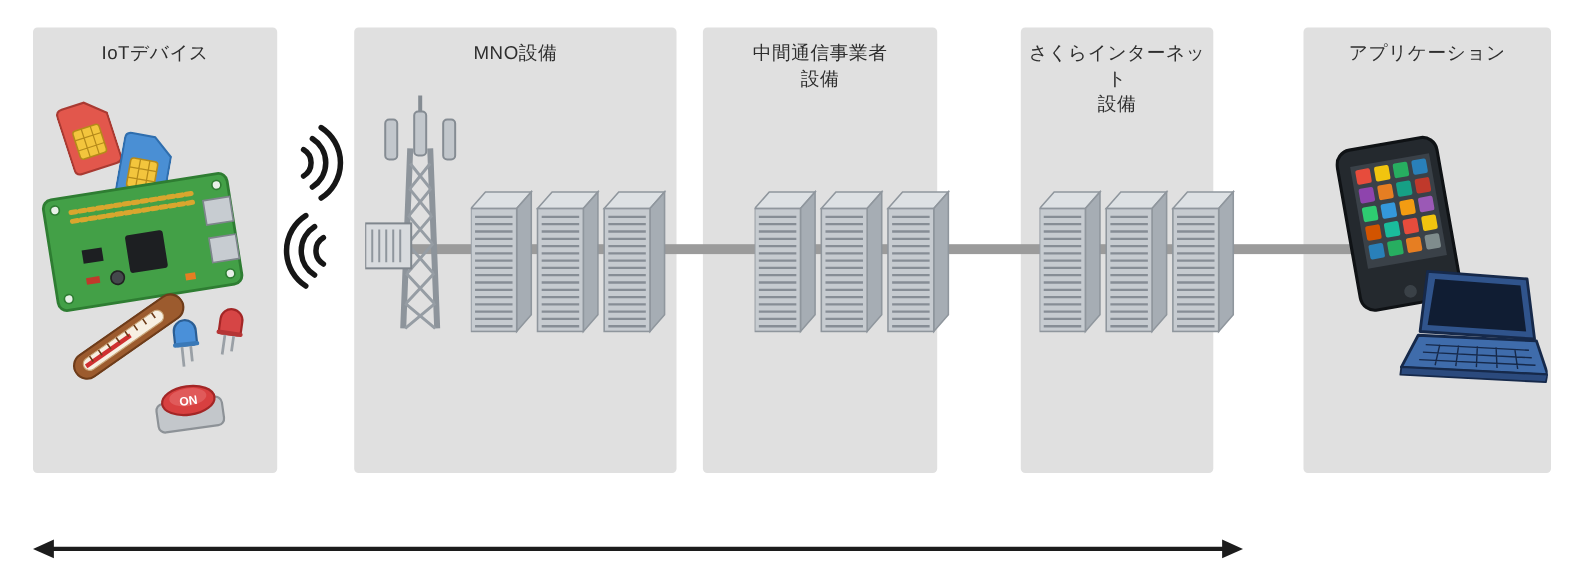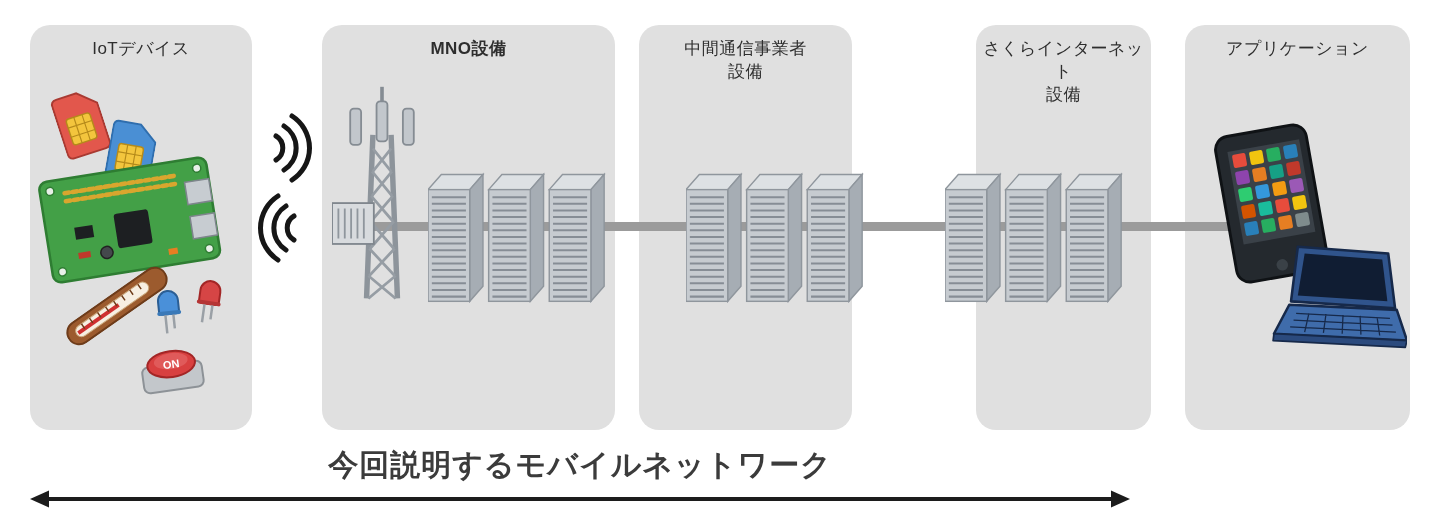--- a/index.html
+++ b/index.html
@@ -1,18 +1,18 @@
 <!DOCTYPE html>
 <html><head>
 <meta charset="utf-8">
 <style>
   html,body{margin:0;padding:0;background:#ffffff;}
   body{font-family:"Liberation Sans","DejaVu Sans",sans-serif;}
   .canvas{position:relative;width:1438px;height:530px;background:#ffffff;overflow:hidden;}
-  .panel{position:absolute;background:#e0e0e0;border-radius:20px;z-index:0;}
+  .panel{position:absolute;background:#e0e0e0;border-radius:4px;z-index:0;}
   .panel-title{position:absolute;top:13px;left:0;right:0;text-align:center;
                font-size:17px;line-height:1.35;color:#2e2e2e;letter-spacing:.5px;z-index:3;}
   .connector{position:absolute;left:362px;top:222px;width:880px;height:9px;background:#9b9b9b;z-index:1;}
   .art{position:absolute;z-index:2;}
   .caption{position:absolute;left:30px;top:445px;width:1100px;text-align:center;
            font-size:30px;font-weight:600;color:#3b3b3b;letter-spacing:1px;z-index:3;}
   .scope-arrow{position:absolute;left:30px;top:487px;z-index:3;}
   svg{display:block;}
 </style>
 </head>
@@ -101,21 +101,21 @@
       <path d="M34 18 A26 26 0 0 1 34 62"></path>
       <path d="M42 8 A38 38 0 0 1 42 72"></path>
       <path d="M44 108 A14 14 0 0 0 44 132"></path>
       <path d="M36 98 A26 26 0 0 0 36 142"></path>
       <path d="M28 88 A38 38 0 0 0 28 152"></path>
     </g>
   </svg>
 
   <div class="connector"></div>
 
-  <div class="panel" style="left:322px;top:25px;width:293px;height:405px;font-weight:bold;">
+  <div class="panel" style="left:322px;top:25px;width:293px;height:405px;">
     <div class="panel-title">MNO設備</div>
   </div>
   <svg class="art" style="left:332px;top:85px;" width="100" height="218" viewBox="0 0 110 240">
     <line x1="55" y1="2" x2="55" y2="34" stroke="#858c93" stroke-width="4"></line>
     <rect x="20" y="26" width="12" height="40" rx="4" fill="#c2c7cc" stroke="#858c93" stroke-width="2"></rect>
     <rect x="49" y="18" width="12" height="44" rx="4" fill="#c2c7cc" stroke="#858c93" stroke-width="2"></rect>
     <rect x="78" y="26" width="12" height="40" rx="4" fill="#c2c7cc" stroke="#858c93" stroke-width="2"></rect>
     <path d="M45 55 L38 235 M65 55 L72 235" stroke="#8d949b" stroke-width="6" fill="none"></path>
     <path d="M45 70 L65 95 M65 70 L45 95 M44 95 L66 122 M66 95 L44 122 M43 122 L67 150 M67 122 L43 150 M42 150 L68 180 M68 150 L42 180 M41 180 L69 210 M69 180 L41 210 M40 210 L70 235 M70 210 L40 235" stroke="#969da4" stroke-width="3" fill="none"></path>
     <rect x="0" y="130" width="46" height="45" fill="#d8dbde" stroke="#7f868d" stroke-width="2"></rect>
@@ -128,21 +128,21 @@
   <div class="panel" style="left:639px;top:25px;width:213px;height:405px;">
     <div class="panel-title">
       <span>中間通信事業者</span><br>
       <span>設備</span>
     </div>
   </div>
   <svg class="art" style="left:686px;top:165px;" width="180" height="142" viewBox="0 0 190 150">
     <use href="#rack-group"></use>
   </svg>
 
-  <div class="panel" style="left:976px;top:25px;width:175px;height:405px;text-decoration:underline;">
+  <div class="panel" style="left:928px;top:25px;width:175px;height:405px;text-decoration:underline;">
     <div class="panel-title">
       <span>さくらインターネット</span><br>
       <span>設備</span>
     </div>
   </div>
   <svg class="art" style="left:945px;top:165px;" width="180" height="142" viewBox="0 0 190 150">
     <use href="#rack-group"></use>
   </svg>
 
   <div class="panel" style="left:1185px;top:25px;width:225px;height:405px;">
@@ -176,20 +176,19 @@
     </g>
   </svg>
   <svg class="art" style="left:1262px;top:245px;" width="145" height="111" viewBox="0 0 170 130">
     <polygon points="42,2 148,10 156,74 34,66" fill="#30548c" stroke="#16294a" stroke-width="3" stroke-linejoin="round"></polygon>
     <polygon points="50,10 141,17 147,66 42,59" fill="#101d33"></polygon>
     <polygon points="32,70 158,76 170,112 14,104" fill="#3f6cab" stroke="#16294a" stroke-width="3" stroke-linejoin="round"></polygon>
     <path d="M40 80 L150 86 M37 88 L153 94 M33 96 L157 102 M55 80 L50 102 M75 81 L72 103 M95 82 L94 104 M115 83 L116 105 M135 85 L138 106" stroke="#16294a" stroke-width="1.5" fill="none"></path>
     <polygon points="14,104 170,112 168,120 13,112" fill="#2b4a7d" stroke="#16294a" stroke-width="2" stroke-linejoin="round"></polygon>
   </svg>
 
-  <div class="caption">今回説明するモバイルネットワーク</div>
   <svg class="scope-arrow" width="1100" height="24" viewBox="0 0 1100 24">
     <line x1="14" y1="12" x2="1086" y2="12" stroke="#1c1c1c" stroke-width="4"></line>
     <polygon points="0,12 19,3.5 19,20.5" fill="#1c1c1c"></polygon>
     <polygon points="1100,12 1081,3.5 1081,20.5" fill="#1c1c1c"></polygon>
   </svg>
 
 </div>
 
 </body></html>

